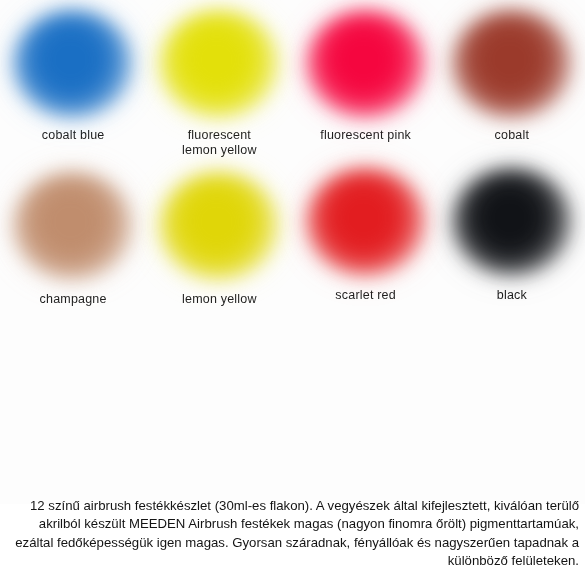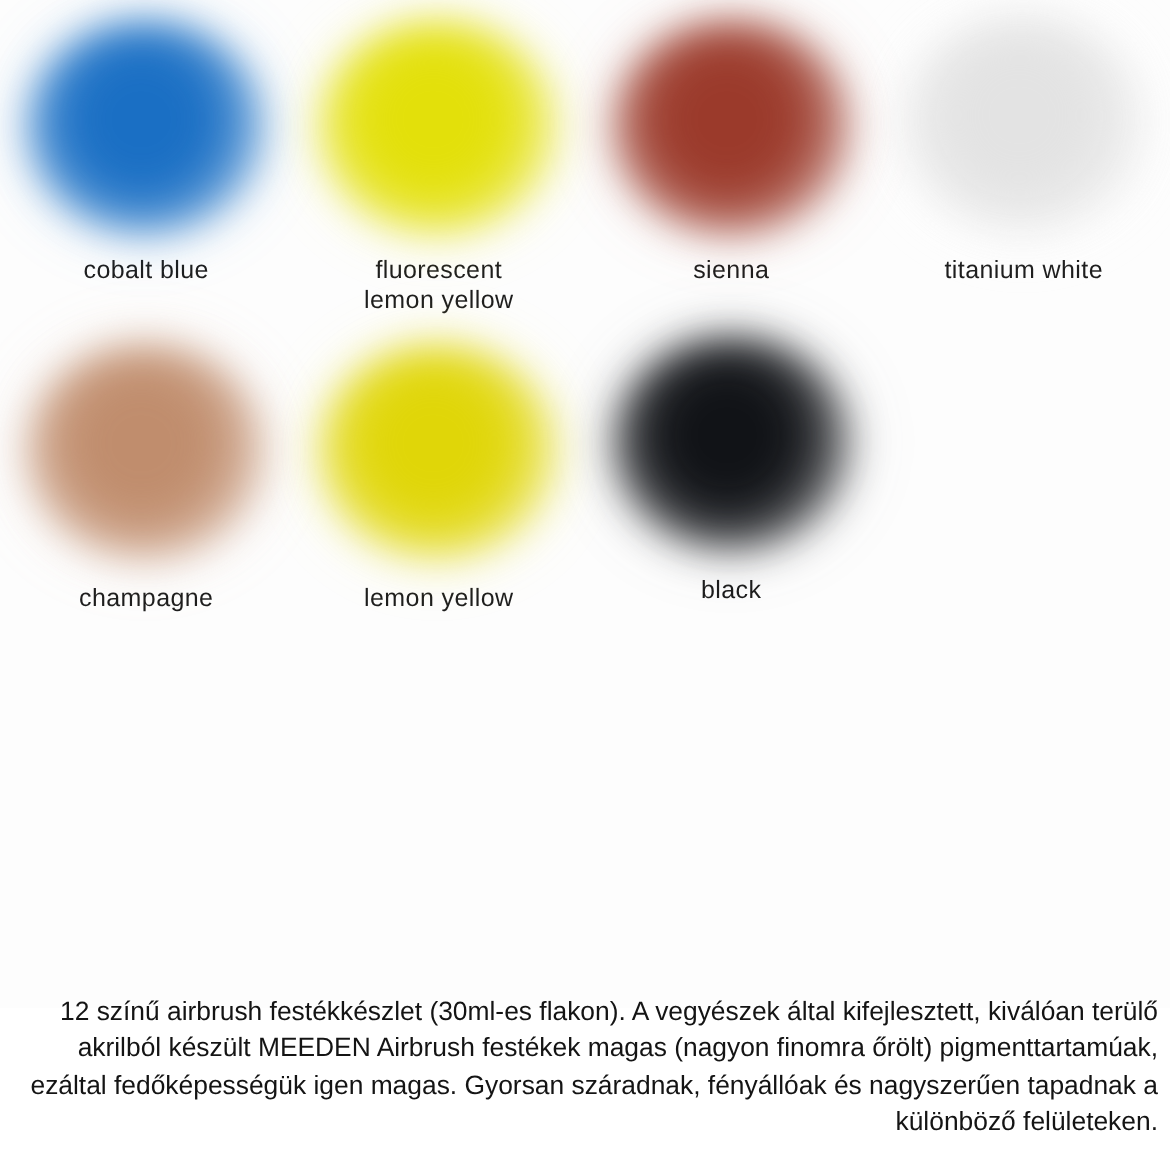--- a/index.html
+++ b/index.html
@@ -118,55 +118,62 @@
 
     <div class="swatch-cell row-1">
       <div class="spray">
         <div class="spray-mist" style="background: radial-gradient(circle at 48% 46%, rgba(238, 234, 85, 0.4) 0%, rgba(238, 234, 85, 0.267) 45%, rgba(238, 234, 85, 0.133) 68%, rgba(238, 234, 85, 0) 88%);"></div>
         <div class="spray-core" style="background: radial-gradient(circle at 48% 46%, rgb(227, 224, 10) 0%, rgb(227, 224, 10) 34%, rgba(227, 224, 10, 0.85) 50%, rgba(227, 224, 10, 0.533) 66%, rgba(227, 224, 10, 0.2) 80%, rgba(227, 224, 10, 0) 92%);"></div>
       </div>
       <div class="swatch-label">fluorescent
 lemon yellow</div>
     </div>
 
+    <div class="swatch-cell row-1">
+      <div class="spray">
+        <div class="spray-mist" style="background: radial-gradient(circle at 48% 46%, rgba(249, 82, 122, 0.4) 0%, rgba(249, 82, 122, 0.267) 45%, rgba(249, 82, 122, 0.133) 68%, rgba(249, 82, 122, 0) 88%);"></div>
+        <div class="spray-core" style="background: radial-gradient(circle at 48% 46%, rgb(245, 6, 63) 0%, rgb(245, 6, 63) 34%, rgba(245, 6, 63, 0.85) 50%, rgba(245, 6, 63, 0.533) 66%, rgba(245, 6, 63, 0.2) 80%, rgba(245, 6, 63, 0) 92%);"></div>
+      </div>
+      <div class="swatch-label">fluorescent pink</div>
+    </div>
 
     <div class="swatch-cell row-1">
       <div class="spray">
         <div class="spray-mist" style="background: radial-gradient(circle at 48% 46%, rgba(185, 107, 90, 0.4) 0%, rgba(185, 107, 90, 0.267) 45%, rgba(185, 107, 90, 0.133) 68%, rgba(185, 107, 90, 0) 88%);"></div>
         <div class="spray-core" style="background: radial-gradient(circle at 48% 46%, rgb(155, 58, 43) 0%, rgb(155, 58, 43) 34%, rgba(155, 58, 43, 0.85) 50%, rgba(155, 58, 43, 0.533) 66%, rgba(155, 58, 43, 0.2) 80%, rgba(155, 58, 43, 0) 92%);"></div>
       </div>
-      <div class="swatch-label">sienna</div>
+      <div class="swatch-label">cobalt</div>
     </div>
 
-    <div class="swatch-cell row-2">
-      <div class="spray">
-        <div class="spray-mist" style="background: radial-gradient(circle at 48% 46%, rgba(239, 239, 239, 0.4) 0%, rgba(239, 239, 239, 0.267) 45%, rgba(239, 239, 239, 0.133) 68%, rgba(239, 239, 239, 0) 88%);"></div>
-        <div class="spray-core" style="background: radial-gradient(circle at 48% 46%, rgb(227, 227, 227) 0%, rgb(227, 227, 227) 34%, rgba(227, 227, 227, 0.85) 50%, rgba(227, 227, 227, 0.533) 66%, rgba(227, 227, 227, 0.2) 80%, rgba(227, 227, 227, 0) 92%);"></div>
-      </div>
-      <div class="swatch-label">titanium white</div>
-    </div>
 
     <div class="swatch-cell row-2">
       <div class="spray">
         <div class="spray-mist" style="background: radial-gradient(circle at 48% 46%, rgba(214, 173, 147, 0.4) 0%, rgba(214, 173, 147, 0.267) 45%, rgba(214, 173, 147, 0.133) 68%, rgba(214, 173, 147, 0) 88%);"></div>
         <div class="spray-core" style="background: radial-gradient(circle at 48% 46%, rgb(192, 141, 109) 0%, rgb(192, 141, 109) 34%, rgba(192, 141, 109, 0.85) 50%, rgba(192, 141, 109, 0.533) 66%, rgba(192, 141, 109, 0.2) 80%, rgba(192, 141, 109, 0) 92%);"></div>
       </div>
       <div class="swatch-label">champagne</div>
     </div>
 
     <div class="swatch-cell row-2">
       <div class="spray">
         <div class="spray-mist" style="background: radial-gradient(circle at 48% 46%, rgba(236, 229, 85, 0.4) 0%, rgba(236, 229, 85, 0.267) 45%, rgba(236, 229, 85, 0.133) 68%, rgba(236, 229, 85, 0) 88%);"></div>
         <div class="spray-core" style="background: radial-gradient(circle at 48% 46%, rgb(224, 214, 8) 0%, rgb(224, 214, 8) 34%, rgba(224, 214, 8, 0.85) 50%, rgba(224, 214, 8, 0.533) 66%, rgba(224, 214, 8, 0.2) 80%, rgba(224, 214, 8, 0) 92%);"></div>
       </div>
       <div class="swatch-label">lemon yellow</div>
     </div>
 
 
 
+    <div class="swatch-cell row-3">
+      <div class="spray">
+        <div class="spray-mist" style="background: radial-gradient(circle at 48% 46%, rgba(238, 95, 92, 0.4) 0%, rgba(238, 95, 92, 0.267) 45%, rgba(238, 95, 92, 0.133) 68%, rgba(238, 95, 92, 0) 88%);"></div>
+        <div class="spray-core" style="background: radial-gradient(circle at 48% 46%, rgb(226, 29, 32) 0%, rgb(226, 29, 32) 34%, rgba(226, 29, 32, 0.85) 50%, rgba(226, 29, 32, 0.533) 66%, rgba(226, 29, 32, 0.2) 80%, rgba(226, 29, 32, 0) 92%);"></div>
+      </div>
+      <div class="swatch-label">scarlet red</div>
+    </div>
 
 
     <div class="swatch-cell row-3">
       <div class="spray">
         <div class="spray-mist" style="background: radial-gradient(circle at 48% 46%, rgba(85, 88, 94, 0.4) 0%, rgba(85, 88, 94, 0.267) 45%, rgba(85, 88, 94, 0.133) 68%, rgba(85, 88, 94, 0) 88%);"></div>
         <div class="spray-core" style="background: radial-gradient(circle at 48% 46%, rgb(17, 19, 23) 0%, rgb(17, 19, 23) 34%, rgba(17, 19, 23, 0.85) 50%, rgba(17, 19, 23, 0.533) 66%, rgba(17, 19, 23, 0.2) 80%, rgba(17, 19, 23, 0) 92%);"></div>
       </div>
       <div class="swatch-label">black</div>
     </div>
 

